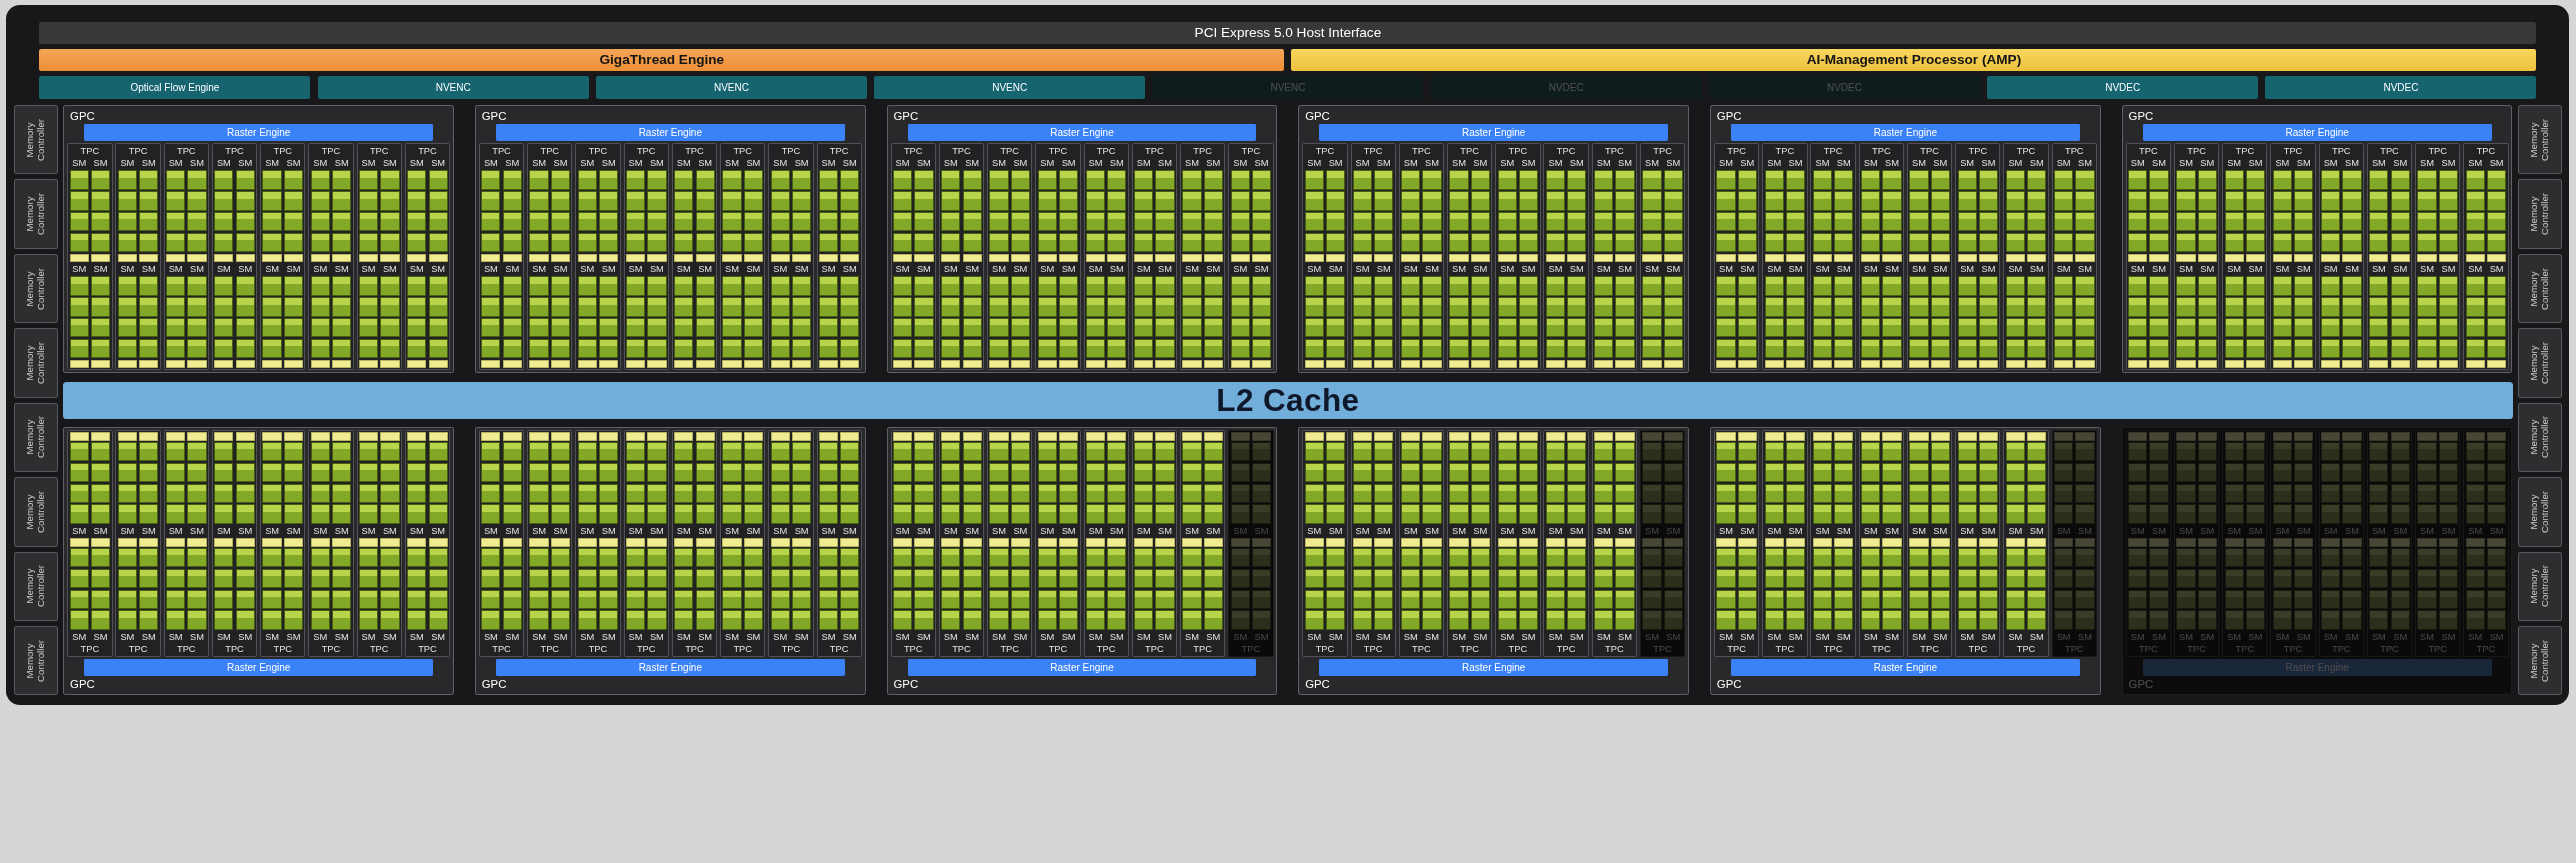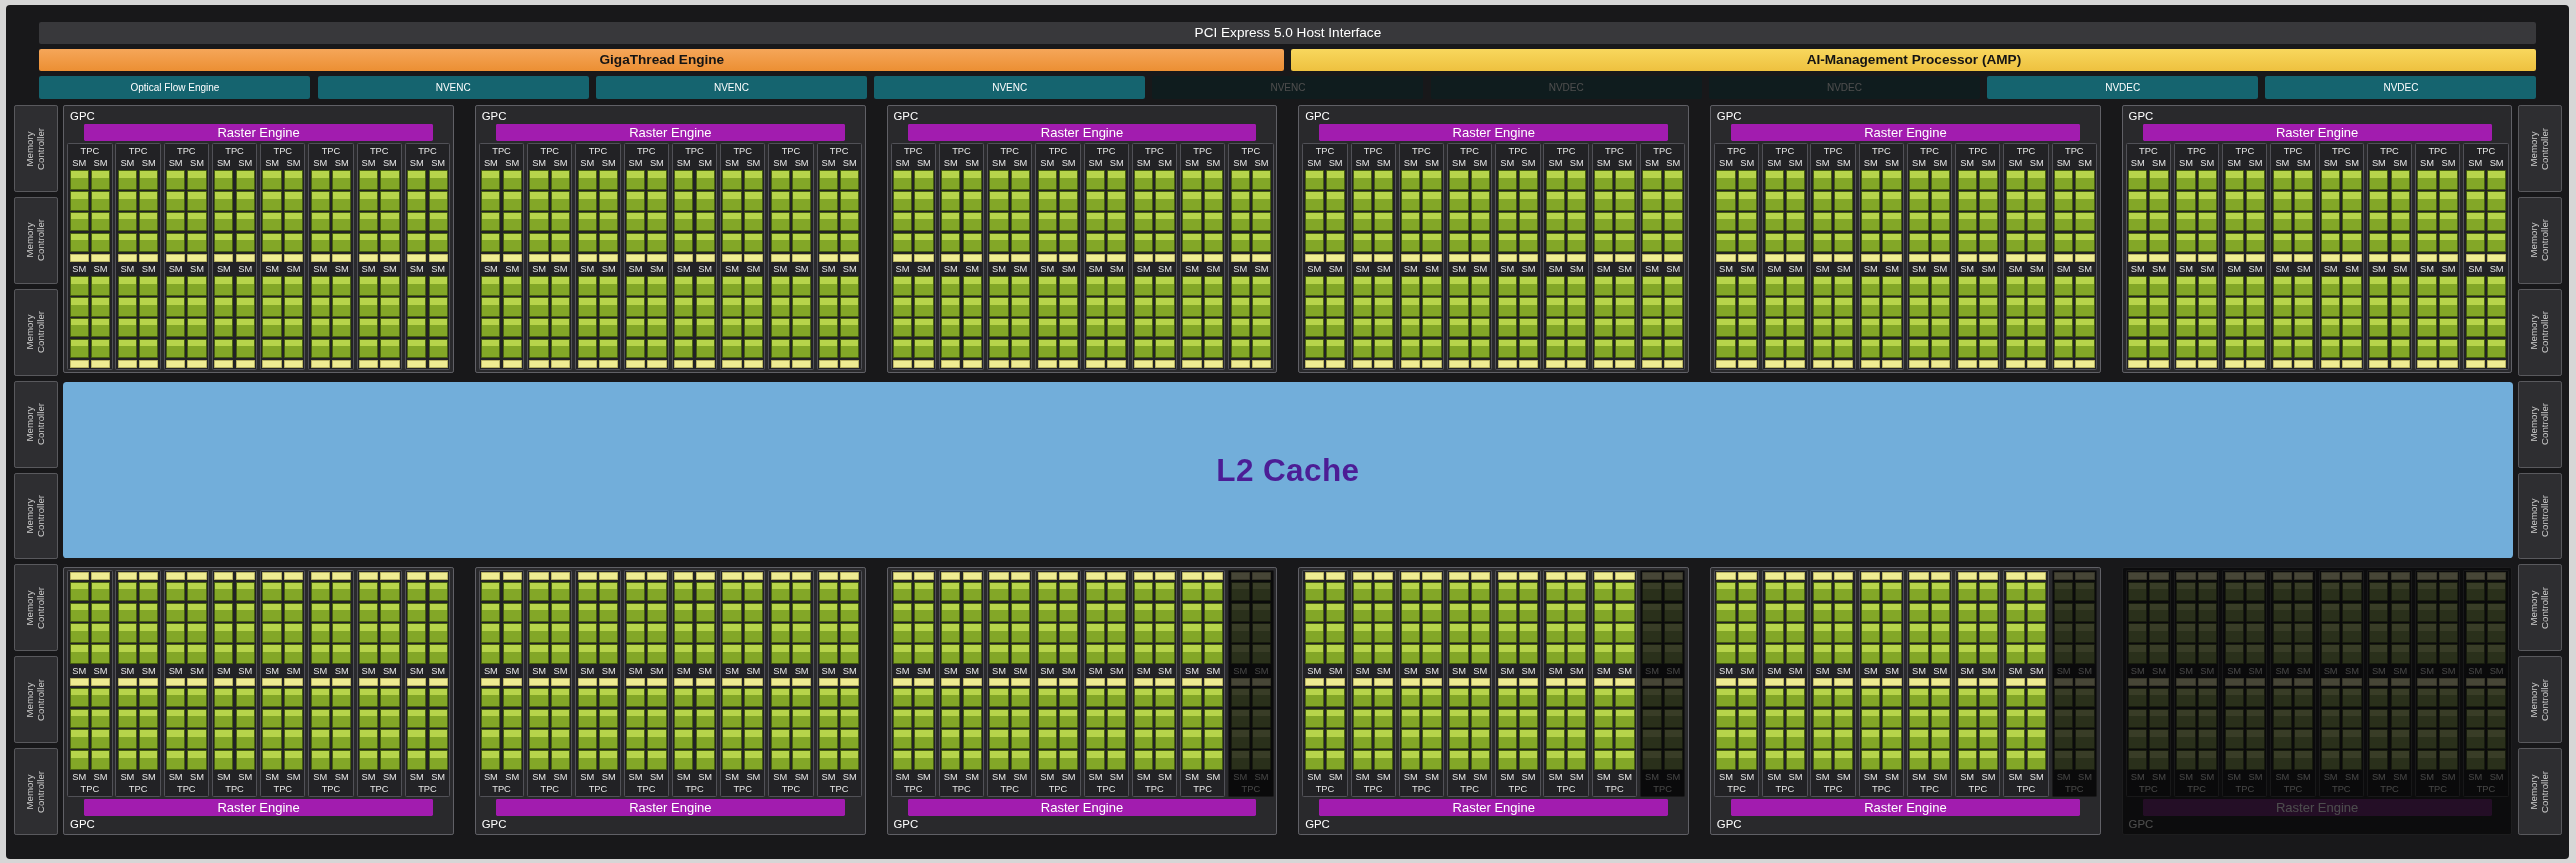--- a/index.html
+++ b/index.html
@@ -5,23 +5,23 @@
   * { box-sizing: border-box; margin: 0; padding: 0; }
   html,body { width: 2576px; height: 864px; }
   body {
     background: #d6d6d6;
     font-family: "Liberation Sans", sans-serif;
     position: relative;
     overflow: hidden;
   }
   .die {
     position: absolute; left: 6.4px; top: 5px;
-    width: 2563px; height: 854px;
+    width: 2563px; height: 700px;
     background: #18181a;
-    border-radius: 4px;
+    border-radius: 14px;
     display: flex; flex-direction: column;
     padding: 17px 0 24px 0;
   }
   .pcie {
     margin: 0 33px; height: 21.5px; flex: none;
     background: #38383b; border-radius: 2.1px;
     color: #ffffff; font-size: 13.6px;
     display: flex; align-items: center; justify-content: center;
   }
   .row2 { margin: 5.7px 33px 0; height: 21.5px; flex: none; display: flex; gap: 7.2px; }
@@ -49,32 +49,32 @@
     position: absolute; top: 50%; left: 50%; width: 79px;
     transform: translate(-50%,-50%) rotate(-90deg);
     text-align: center; font-size: 9.7px; line-height: 1.12; color: #cccccc;
   }
   .center { flex: 1; display: flex; flex-direction: column; }
   .gpc-row { height: 268px; flex: none; display: flex; gap: 21px; }
   .l2 {
     flex: 1; margin: 8.6px 0; background: #72aeda; border-radius: 3.6px;
     display: flex; align-items: center; justify-content: center;
   }
-  .l2 span { color: #4c1d95; font-size: 31.5px; font-weight: bold; letter-spacing: 0.4px; }
+  .l2 span { color: #0f172a; font-size: 31.5px; font-weight: bold; letter-spacing: 0.4px; }
   .gpc {
     flex: 1; background: #29292c; border: 0.7px solid #606066; border-radius: 2.1px;
     display: flex; flex-direction: column; padding: 2.1px 2.9px;
   }
   .gpc-label {
     height: 15.7px; flex: none; color: #ffffff; font-size: 11.4px;
     display: flex; align-items: center; padding-left: 2.9px;
   }
   .raster {
-    height: 17px; flex: none; margin: 0 17px 2.1px; background: #a21caf;
-    border-radius: 1.4px; color: #ffffff; font-size: 13px;
+    height: 17px; flex: none; margin: 0 17px 2.1px; background: #3b82f6;
+    border-radius: 1.4px; color: #ffffff; font-size: 10px;
     display: flex; align-items: center; justify-content: center;
   }
   .gpc.mirror .raster { margin: 2.1px 17px 0; }
   .tpc-row { flex: 1; display: flex; gap: 2.9px; }
   .tpc {
     flex: 1; background: #222225; border: 0.7px solid #515157; border-radius: 1.4px;
     display: flex; flex-direction: column; padding: 0.7px 1.4px;
   }
   .tpc-label {
     height: 13px; flex: none; color: #e8e8e8; font-size: 9.3px;

